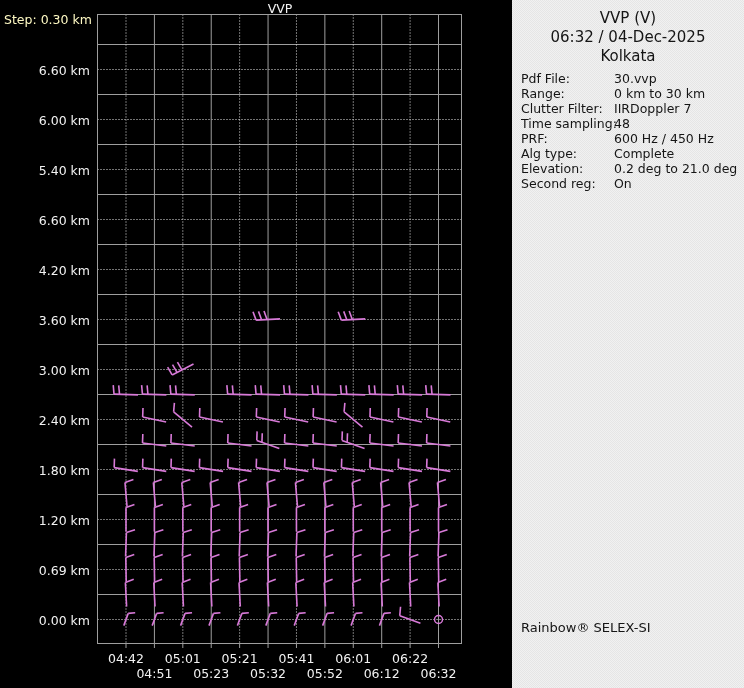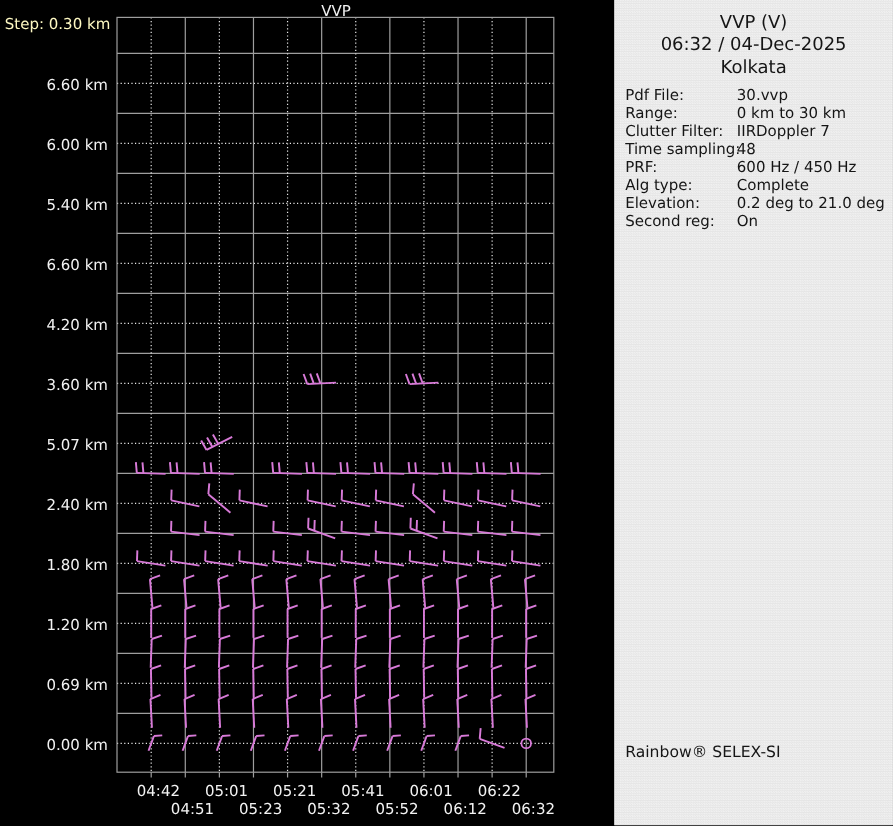--- a/index.html
+++ b/index.html
@@ -6,21 +6,21 @@
   #app{position:relative;width:744px;height:688px;background:#000;overflow:hidden;
        font-family:"DejaVu Sans","Liberation Sans",sans-serif;padding-left:44px;}
   
   #chart-area{position:absolute;left:0;top:0;width:512px;height:688px;background:#000;}
   #plot{position:absolute;left:0;top:0;}
   .chart-title{position:absolute;left:249px;top:1px;width:62px;text-align:center;
        color:#f2f2f2;font-size:12.5px;}
   .step-label{position:absolute;left:4px;top:12px;color:#fef9c3;font-size:12.5px;white-space:nowrap;}
   .ylab{position:absolute;left:0;width:90px;text-align:right;color:#f2f2f2;
        font-size:12.5px;height:16px;line-height:16px;white-space:nowrap;}
-  .xlab{position:absolute;width:48px;text-align:right;color:#f2f2f2;
+  .xlab{position:absolute;width:48px;text-align:center;color:#f2f2f2;
        font-size:12.5px;height:15px;line-height:15px;white-space:nowrap;}
   
   #panel{position:absolute;left:512px;top:0;width:268px;height:688px;
        background:#ebebeb;
        background-image:conic-gradient(#f1f1f1 25%,#e5e5e5 0 50%,#f1f1f1 0 75%,#e5e5e5 0);
        background-size:2px 2px;color:#151515;}
   .p-title{position:absolute;left:0;top:9px;width:232px;text-align:center;font-size:15px;}
   .p-sub1{position:absolute;left:0;top:28px;width:232px;text-align:center;font-size:15px;}
   .p-sub2{position:absolute;left:0;top:47px;width:232px;text-align:center;font-size:15px;}
   .prow{position:absolute;left:0;width:232px;height:15px;font-size:12.5px;line-height:15px;}
@@ -341,21 +341,21 @@
       </svg>
     <div class="chart-title">VVP</div>
     <div class="step-label">Step: 0.30 km</div>
     <div id="ylabels">
         <div class="ylab" style="top: 62.5px;">6.60 km</div>
         <div class="ylab" style="top: 112.5px;">6.00 km</div>
         <div class="ylab" style="top: 162.5px;">5.40 km</div>
         <div class="ylab" style="top: 212.5px;">6.60 km</div>
         <div class="ylab" style="top: 262.5px;">4.20 km</div>
         <div class="ylab" style="top: 312.5px;">3.60 km</div>
-        <div class="ylab" style="top: 362.5px;">5.07 km</div>
+        <div class="ylab" style="top: 362.5px;">3.00 km</div>
         <div class="ylab" style="top: 412.5px;">2.40 km</div>
         <div class="ylab" style="top: 462.5px;">1.80 km</div>
         <div class="ylab" style="top: 512.5px;">1.20 km</div>
         <div class="ylab" style="top: 562.5px;">0.69 km</div>
         <div class="ylab" style="top: 612.5px;">0.00 km</div>
       </div>
     <div id="xlabels">
         <div class="xlab" style="left: 102px; top: 651px;">04:42</div>
         <div class="xlab" style="left: 130.41px; top: 666px;">04:51</div>
         <div class="xlab" style="left: 158.82px; top: 651px;">05:01</div>

